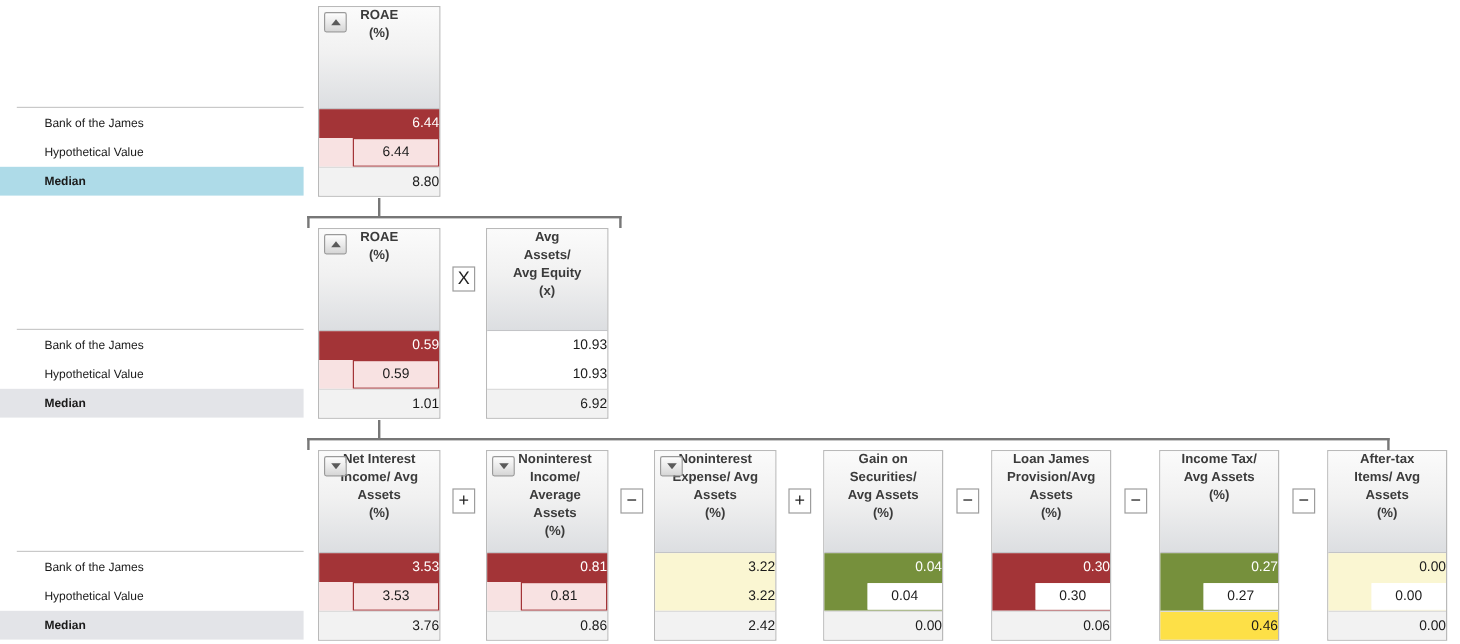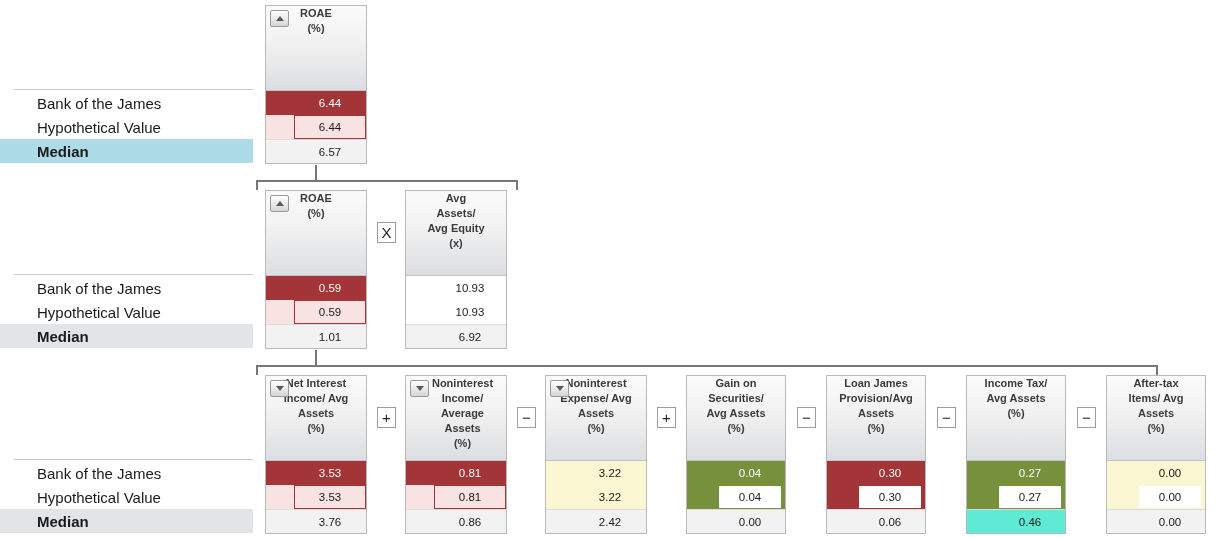--- a/index.html
+++ b/index.html
@@ -18,21 +18,21 @@
 
   
   .label-group { position: absolute; left: 0; width: 253px; }
   .label-rule {
     position: absolute; left: 14px; top: 0; width: 239px;
     height: 1px; background: #c9c9c9;
   }
   .label-row {
     position: absolute; left: 0; width: 253px; height: 24px;
     display: flex; align-items: center;
-    font-size: 15px; color: #1a1a1a;
+    font-size: 10px; color: #1a1a1a;
   }
   .label-row .txt { padding-left: 37px; }
   .label-row.median { font-weight: bold; }
   .label-row.median.blue { background: #aedbe8; }
   .label-row.median.grey { background: #e3e4e8; }
 
   
   .conn { position: absolute; background: #777777; }
   .conn-v { width: 2px; }
   .conn-h { height: 2px; }
@@ -72,21 +72,21 @@
     background: linear-gradient(to bottom, #fdfdfd 0%, #ebebeb 50%, #d6d6d6 100%);
     border-radius: 2px;
     display: flex; align-items: center; justify-content: center;
     box-shadow: 0 1px 0 rgba(255,255,255,0.7) inset;
   }
   .toggle svg { display: block; }
 
   
   .cell {
     height: 24px;
-    display: flex; align-items: center; justify-content: center;
+    display: flex; align-items: center; justify-content: flex-end;
     font-size: 11.5px;
     color: #1a1a1a;
     box-sizing: border-box;
     position: relative;
     padding-left: 28px;
   }
   .cell.primary { color: #ffffff; }
   .cell.median { background: #f2f2f2; border-top: 1px solid #dcdcdc; }
 
   
@@ -179,21 +179,21 @@
           <div class="box-title" style="white-space: pre-line; color: rgb(59, 59, 59);">ROAE
 (%)</div>
         </div>
         <div class="cell primary" style="background: rgb(163, 52, 55);">
           <span>6.44</span>
         </div>
         <div class="cell" style="background: rgb(248, 226, 226);">
           <div class="pill wide" style="background: rgb(248, 226, 226); border: 1px solid rgb(163, 52, 55);">6.44</div>
         </div>
         <div class="cell median" style="background: rgb(242, 242, 242);">
-          <span>6.57</span>
+          <span>8.80</span>
         </div>
       </div>
       <div class="box" style="left: 265px; top: 190px; width: 102px;">
         <div class="box-head" style="height: 85px;">
           <div class="toggle">
             <svg width="12" height="11" viewBox="0 0 12 11">
               <path d="M2,8 L6,3 L10,8 Z" fill="#5a5a5a"></path>
             </svg>
           </div>
           <div class="box-title" style="white-space: pre-line; color: rgb(59, 59, 59);">ROAE
@@ -332,21 +332,21 @@
           <div class="box-title" style="white-space: pre-line; color: rgb(59, 59, 59);">Income Tax/
 Avg Assets
 (%)</div>
         </div>
         <div class="cell primary" style="background: rgb(118, 144, 60);">
           <span>0.27</span>
         </div>
         <div class="cell" style="background: rgb(118, 144, 60);">
           <div class="pill inset">0.27</div>
         </div>
-        <div class="cell median" style="background: #5eead4;">
+        <div class="cell median" style="background: #fde047;">
           <span>0.46</span>
         </div>
       </div>
       <div class="box" style="left: 1106px; top: 375px; width: 100px;">
         <div class="box-head" style="height: 85px;">
           <div class="box-title" style="white-space: pre-line; color: rgb(59, 59, 59);">After-tax
 Items/ Avg
 Assets
 (%)</div>
         </div>

